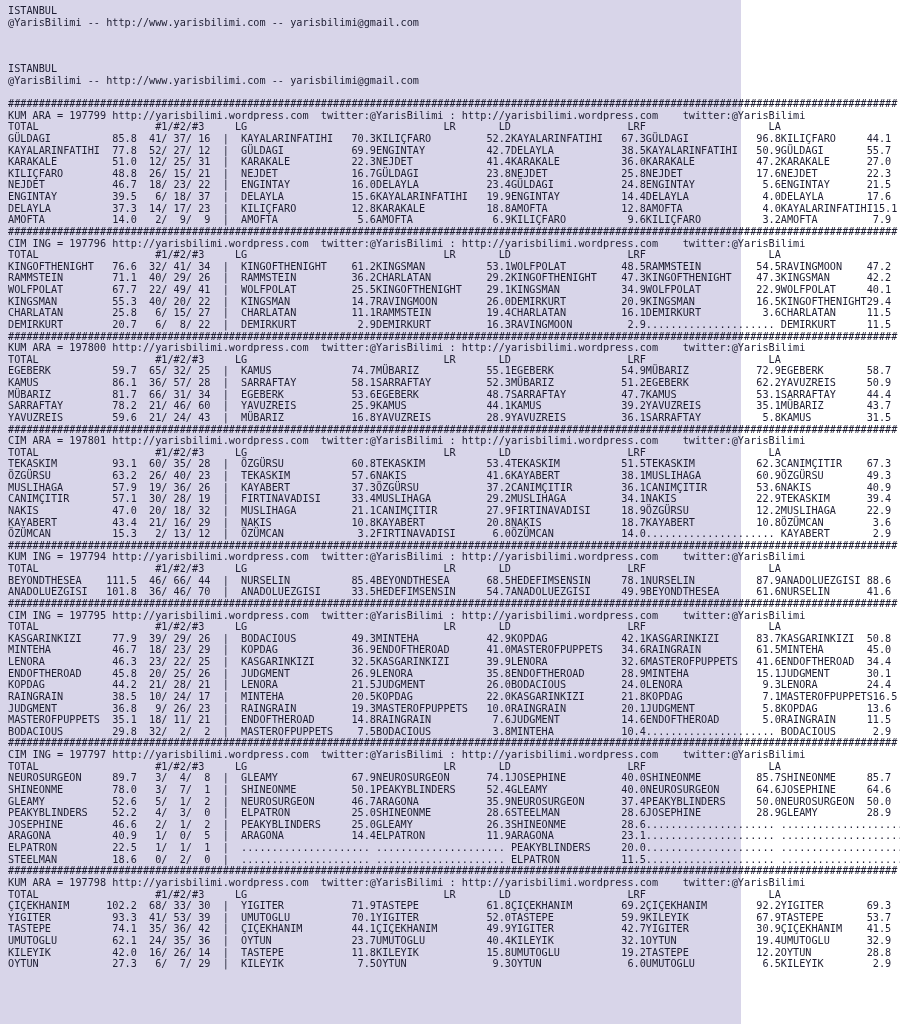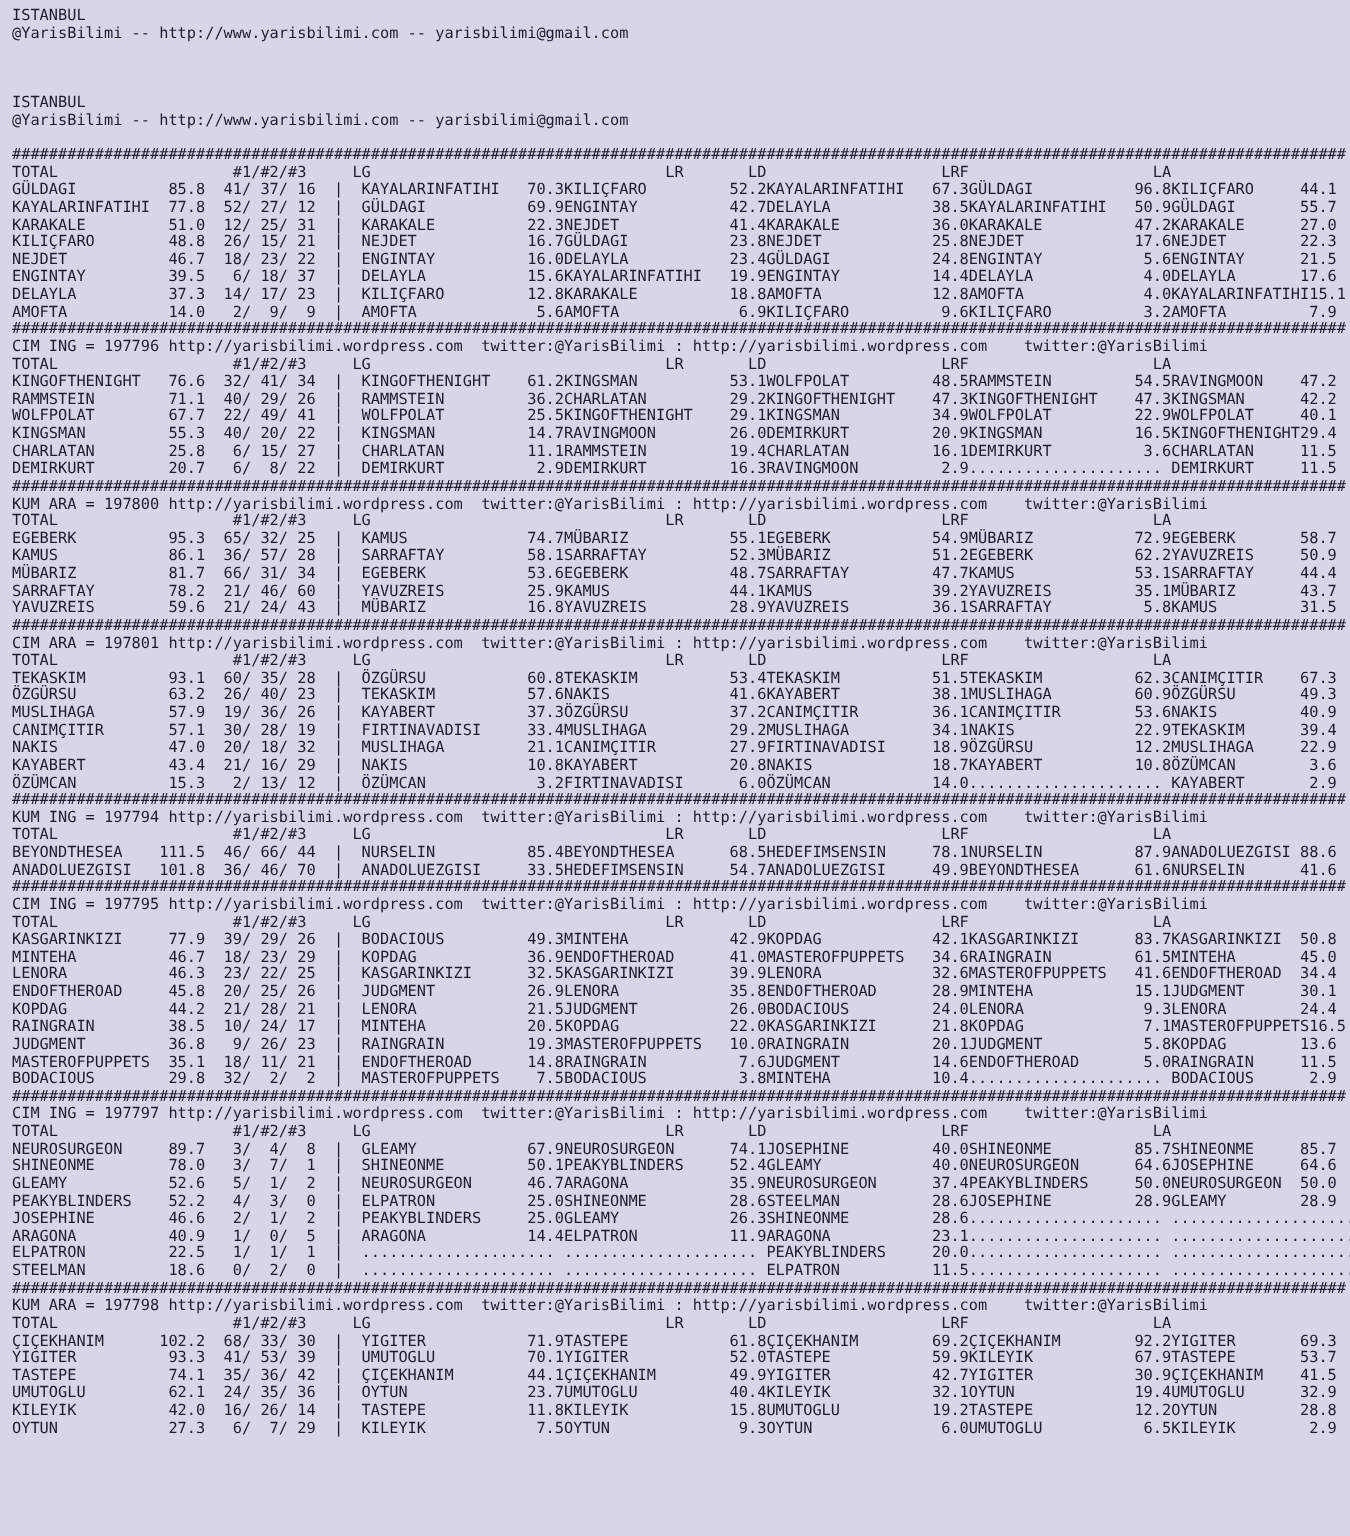--- a/index.html
+++ b/index.html
@@ -4,21 +4,21 @@
 <style>
   html, body {
     margin: 0;
     padding: 0;
     width: 900px;
     height: 1024px;
     overflow: hidden;
   }
   .report {
     box-sizing: border-box;
-    width: 900px;
+    width: 741px;
     height: 1024px;
     padding: 5px 0 0 8px;
     font-family: "DejaVu Sans Mono", monospace;
     font-size: 10.2px;
     line-height: 11.636px;
   }
   .line {
     height: 11.636px;
     white-space: pre;
     letter-spacing: 0;
@@ -30,20 +30,21 @@
 <div class="report" style="background: rgb(216, 213, 233); color: rgb(29, 29, 50);">
     <div class="line">ISTANBUL</div>
     <div class="line">@YarisBilimi -- http://www.yarisbilimi.com -- yarisbilimi@gmail.com</div>
     <div class="line"></div>
     <div class="line"></div>
     <div class="line"></div>
     <div class="line">ISTANBUL</div>
     <div class="line">@YarisBilimi -- http://www.yarisbilimi.com -- yarisbilimi@gmail.com</div>
     <div class="line"></div>
     <div class="line">#################################################################################################################################################</div>
+    <div class="line">KUM ARA = 197799 http://yarisbilimi.wordpress.com  twitter:@YarisBilimi : http://yarisbilimi.wordpress.com    twitter:@YarisBilimi</div>
     <div class="line">TOTAL                   #1/#2/#3     LG                                LR       LD                   LRF                    LA</div>
     <div class="line">GÜLDAGI          85.8  41/ 37/ 16  |  KAYALARINFATIHI   70.3KILIÇFARO         52.2KAYALARINFATIHI   67.3GÜLDAGI           96.8KILIÇFARO     44.1</div>
     <div class="line">KAYALARINFATIHI  77.8  52/ 27/ 12  |  GÜLDAGI           69.9ENGINTAY          42.7DELAYLA           38.5KAYALARINFATIHI   50.9GÜLDAGI       55.7</div>
     <div class="line">KARAKALE         51.0  12/ 25/ 31  |  KARAKALE          22.3NEJDET            41.4KARAKALE          36.0KARAKALE          47.2KARAKALE      27.0</div>
     <div class="line">KILIÇFARO        48.8  26/ 15/ 21  |  NEJDET            16.7GÜLDAGI           23.8NEJDET            25.8NEJDET            17.6NEJDET        22.3</div>
     <div class="line">NEJDET           46.7  18/ 23/ 22  |  ENGINTAY          16.0DELAYLA           23.4GÜLDAGI           24.8ENGINTAY           5.6ENGINTAY      21.5</div>
     <div class="line">ENGINTAY         39.5   6/ 18/ 37  |  DELAYLA           15.6KAYALARINFATIHI   19.9ENGINTAY          14.4DELAYLA            4.0DELAYLA       17.6</div>
     <div class="line">DELAYLA          37.3  14/ 17/ 23  |  KILIÇFARO         12.8KARAKALE          18.8AMOFTA            12.8AMOFTA             4.0KAYALARINFATIHI15.1</div>
     <div class="line">AMOFTA           14.0   2/  9/  9  |  AMOFTA             5.6AMOFTA             6.9KILIÇFARO          9.6KILIÇFARO          3.2AMOFTA         7.9</div>
     <div class="line">#################################################################################################################################################</div>
@@ -51,21 +52,21 @@
     <div class="line">TOTAL                   #1/#2/#3     LG                                LR       LD                   LRF                    LA</div>
     <div class="line">KINGOFTHENIGHT   76.6  32/ 41/ 34  |  KINGOFTHENIGHT    61.2KINGSMAN          53.1WOLFPOLAT         48.5RAMMSTEIN         54.5RAVINGMOON    47.2</div>
     <div class="line">RAMMSTEIN        71.1  40/ 29/ 26  |  RAMMSTEIN         36.2CHARLATAN         29.2KINGOFTHENIGHT    47.3KINGOFTHENIGHT    47.3KINGSMAN      42.2</div>
     <div class="line">WOLFPOLAT        67.7  22/ 49/ 41  |  WOLFPOLAT         25.5KINGOFTHENIGHT    29.1KINGSMAN          34.9WOLFPOLAT         22.9WOLFPOLAT     40.1</div>
     <div class="line">KINGSMAN         55.3  40/ 20/ 22  |  KINGSMAN          14.7RAVINGMOON        26.0DEMIRKURT         20.9KINGSMAN          16.5KINGOFTHENIGHT29.4</div>
     <div class="line">CHARLATAN        25.8   6/ 15/ 27  |  CHARLATAN         11.1RAMMSTEIN         19.4CHARLATAN         16.1DEMIRKURT          3.6CHARLATAN     11.5</div>
     <div class="line">DEMIRKURT        20.7   6/  8/ 22  |  DEMIRKURT          2.9DEMIRKURT         16.3RAVINGMOON         2.9..................... DEMIRKURT     11.5</div>
     <div class="line">#################################################################################################################################################</div>
     <div class="line">KUM ARA = 197800 http://yarisbilimi.wordpress.com  twitter:@YarisBilimi : http://yarisbilimi.wordpress.com    twitter:@YarisBilimi</div>
     <div class="line">TOTAL                   #1/#2/#3     LG                                LR       LD                   LRF                    LA</div>
-    <div class="line">EGEBERK          95.3  65/ 32/ 25  |  KAMUS             74.7MÜBARIZ           55.1EGEBERK           54.9MÜBARIZ           72.9EGEBERK       58.7</div>
+    <div class="line">EGEBERK          59.7  65/ 32/ 25  |  KAMUS             74.7MÜBARIZ           55.1EGEBERK           54.9MÜBARIZ           72.9EGEBERK       58.7</div>
     <div class="line">KAMUS            86.1  36/ 57/ 28  |  SARRAFTAY         58.1SARRAFTAY         52.3MÜBARIZ           51.2EGEBERK           62.2YAVUZREIS     50.9</div>
     <div class="line">MÜBARIZ          81.7  66/ 31/ 34  |  EGEBERK           53.6EGEBERK           48.7SARRAFTAY         47.7KAMUS             53.1SARRAFTAY     44.4</div>
     <div class="line">SARRAFTAY        78.2  21/ 46/ 60  |  YAVUZREIS         25.9KAMUS             44.1KAMUS             39.2YAVUZREIS         35.1MÜBARIZ       43.7</div>
     <div class="line">YAVUZREIS        59.6  21/ 24/ 43  |  MÜBARIZ           16.8YAVUZREIS         28.9YAVUZREIS         36.1SARRAFTAY          5.8KAMUS         31.5</div>
     <div class="line">#################################################################################################################################################</div>
     <div class="line">CIM ARA = 197801 http://yarisbilimi.wordpress.com  twitter:@YarisBilimi : http://yarisbilimi.wordpress.com    twitter:@YarisBilimi</div>
     <div class="line">TOTAL                   #1/#2/#3     LG                                LR       LD                   LRF                    LA</div>
     <div class="line">TEKASKIM         93.1  60/ 35/ 28  |  ÖZGÜRSU           60.8TEKASKIM          53.4TEKASKIM          51.5TEKASKIM          62.3CANIMÇITIR    67.3</div>
     <div class="line">ÖZGÜRSU          63.2  26/ 40/ 23  |  TEKASKIM          57.6NAKIS             41.6KAYABERT          38.1MUSLIHAGA         60.9ÖZGÜRSU       49.3</div>
     <div class="line">MUSLIHAGA        57.9  19/ 36/ 26  |  KAYABERT          37.3ÖZGÜRSU           37.2CANIMÇITIR        36.1CANIMÇITIR        53.6NAKIS         40.9</div>

